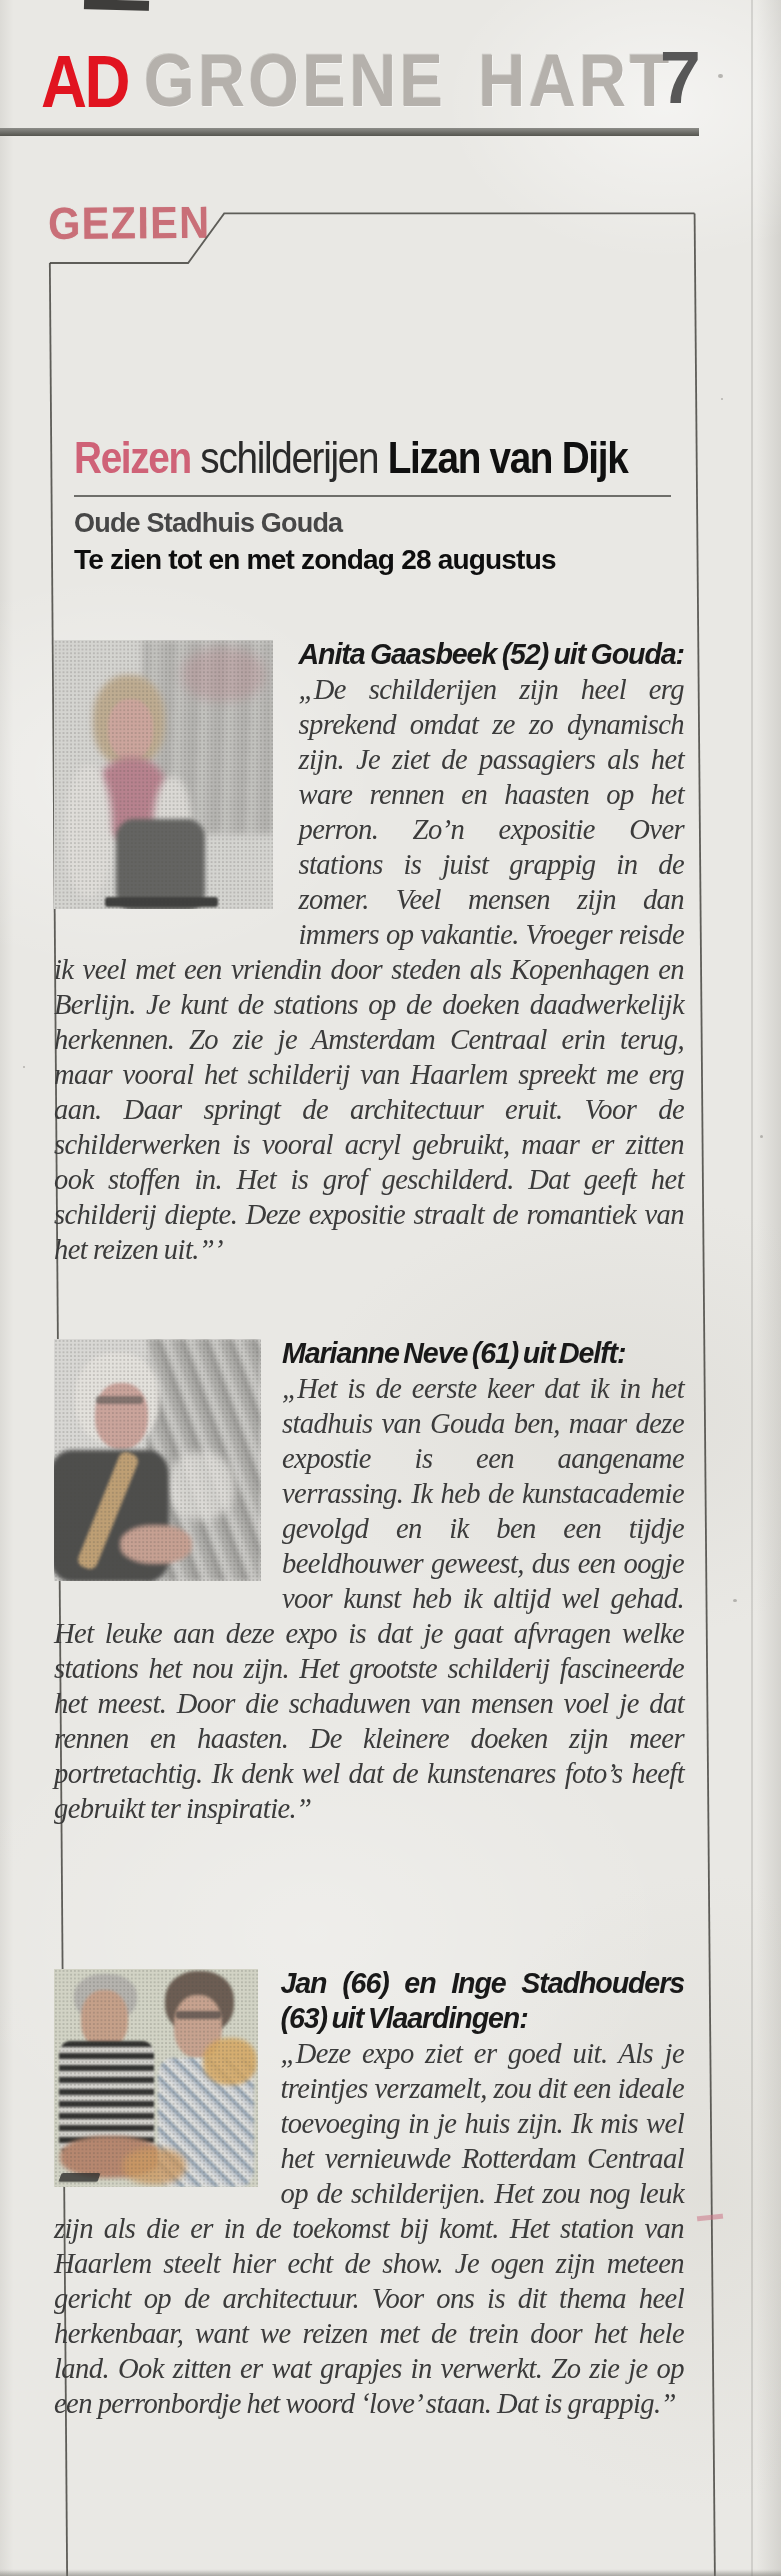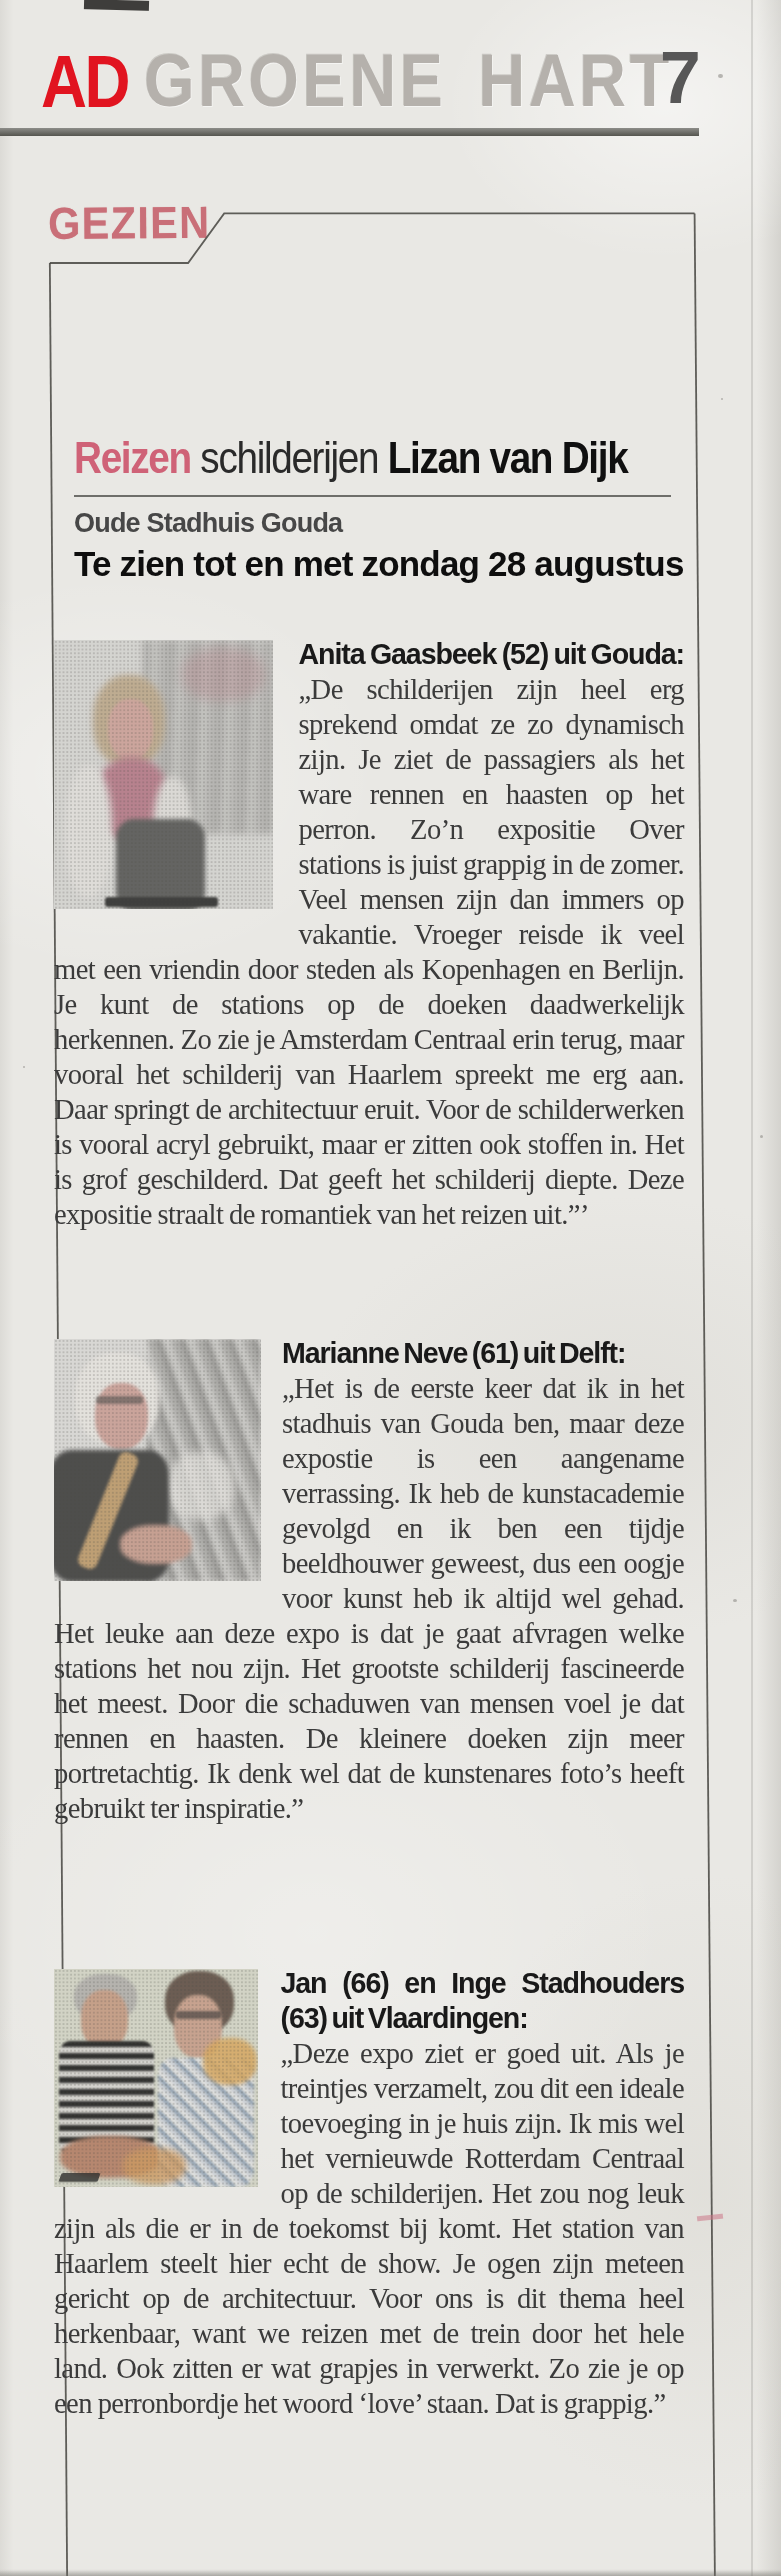--- a/index.html
+++ b/index.html
@@ -44,36 +44,36 @@
   
   .intro{position:absolute;left:74px;top:293px;width:535px;font-size:25.5px;line-height:34px;
     color:#2d2d2d;letter-spacing:0;}
   .article-title{position:absolute;left:74px;top:436px;white-space:nowrap;font-size:44px;line-height:1;
     letter-spacing:-1.5px;transform:scaleX(.88);transform-origin:left top;}
   .title-tag{font-weight:800;color:#cf6277;}
   .title-mid{font-weight:500;color:#2a2a2a;}
   .title-artist{font-weight:800;color:#101010;}
   .title-rule{position:absolute;left:74px;top:495px;width:597px;height:2.3px;background:#4f4f4b;opacity:.8;}
   .venue{position:absolute;left:74px;top:508px;font-size:27px;font-weight:700;color:#474747;letter-spacing:-0.8px;}
-  .period{position:absolute;left:74px;top:544px;font-size:35px;font-weight:800;color:#0e0e0e;letter-spacing:-0.8px;}
+  .period{position:absolute;left:74px;top:544px;font-size:28px;font-weight:800;color:#0e0e0e;letter-spacing:-0.8px;}
 
   
   .section{position:absolute;left:54px;width:630px;}
   .sec-1{top:637px;} .sec-2{top:1336px;} .sec-3{top:1966px;}
   .photo{float:left;position:relative;overflow:hidden;margin:3px 25.5px 10.5px 0;
     filter:saturate(.85) contrast(.95);}
   .sec-1 .photo{width:219px;height:269px;}
   .sec-2 .photo{width:207px;height:242px;margin-right:21px;}
   .sec-3 .photo{width:204px;height:218px;margin-right:22.5px;}
   .photo::after{content:"";position:absolute;inset:0;
     background-image:radial-gradient(rgba(70,70,64,.20) 0.8px, transparent 1.1px);
     background-size:3.8px 3.8px;}
   .ph{position:absolute;border-radius:45%;}
   .quote-para{margin:0;font-family:"Liberation Serif",serif;font-size:28.6px;line-height:35px;
-    color:#3b3b3b;text-align:justify;letter-spacing:-0.6px;word-spacing:-0.8px;}
+    color:#3b3b3b;text-align:justify;letter-spacing:-0.6px;word-spacing:-0.8px;font-style:italic;}
   .sec-heading{font-family:"Liberation Sans",sans-serif;font-weight:800;font-size:28.6px;
     line-height:35px;color:#191919;letter-spacing:-1.1px;word-spacing:-2.3px;}
   .sec-2 .sec-heading,.sec-3 .sec-heading{display:block;}
 
   
   .pen-mark{position:absolute;left:697px;top:2215px;width:25.5px;height:4.5px;background:#cc7788;
     opacity:.55;transform:rotate(-6deg);filter:blur(0.4px);}
   .bottom-edge{position:absolute;left:0;right:0;bottom:0;height:6px;
     background:linear-gradient(transparent, rgba(120,118,112,.45));}
 </style>

